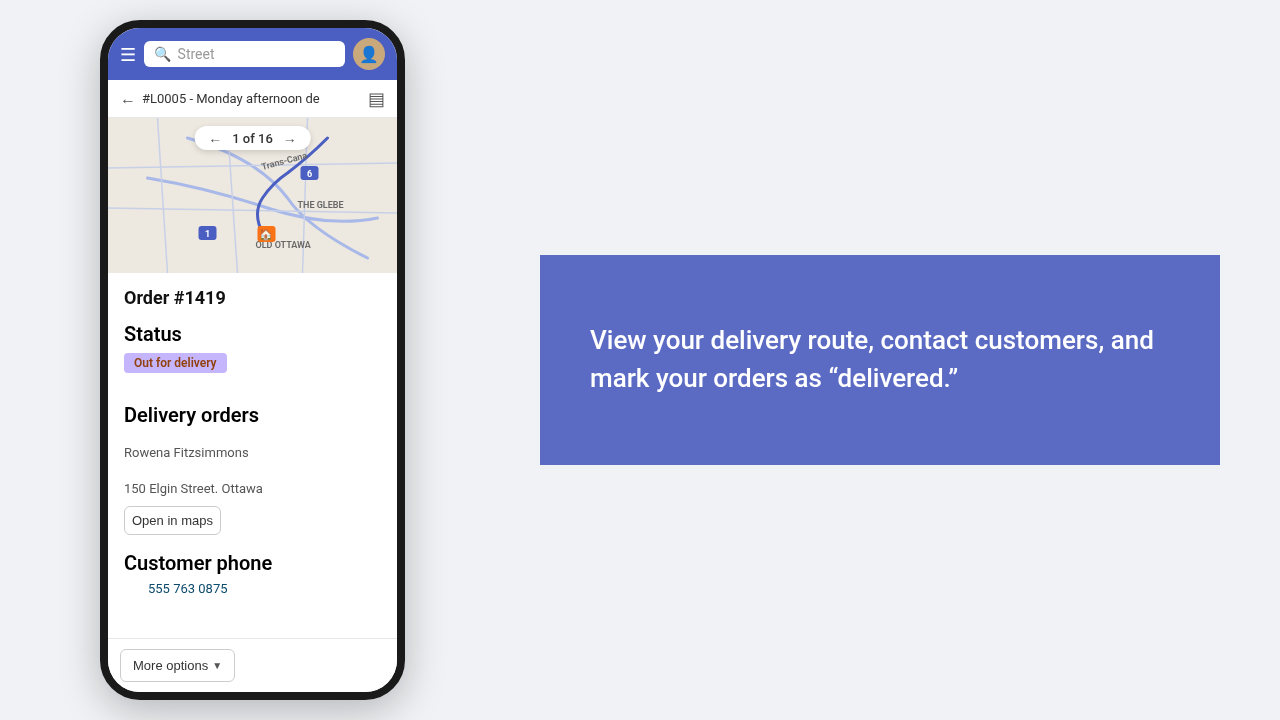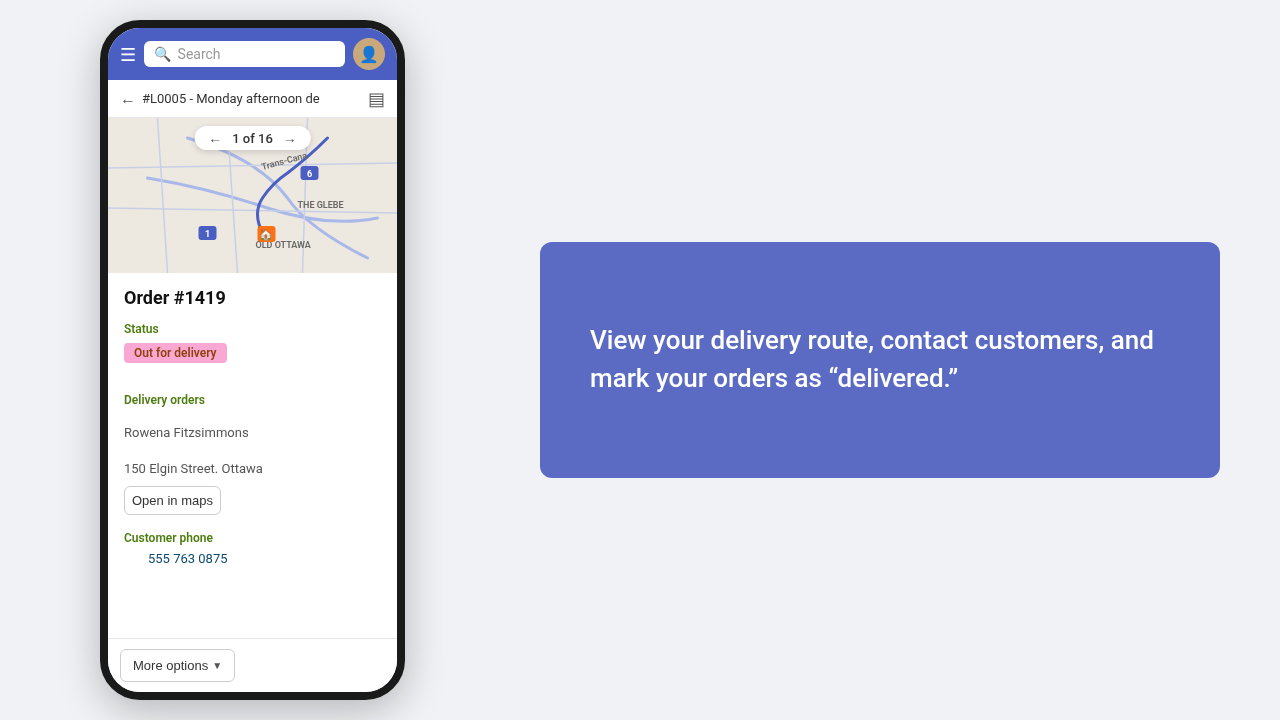--- a/index.html
+++ b/index.html
@@ -184,29 +184,29 @@
     .phone-content::-webkit-scrollbar { display: none; }
 
     .order-title {
       font-size: 18px;
       font-weight: 700;
       color: #111;
       margin-bottom: 14px;
     }
 
     .section-label {
-      font-size: 12px;
+      font-size: 20px;
       font-weight: 600;
-      color: #4d7c0f;
+      color: #000000;
       margin-bottom: 6px;
     }
 
     .status-badge {
       display: inline-block;
-      background: #f9a8d4;
+      background: #c4b5fd;
       color: #92400e;
       font-size: 12px;
       font-weight: 600;
       padding: 3px 10px;
       border-radius: 4px;
       margin-bottom: 14px;
     }
 
     .section-block {
       margin-bottom: 16px;
@@ -273,24 +273,24 @@
       font-weight: 600;
       padding: 9px 12px;
       border: none;
       border-radius: 6px;
       cursor: pointer;
     }
 
     
     .info-panel {
       background: #5b6bc4;
-      border-radius: 12px;
+      border-radius: 0;
       padding: 40px 50px;
       width: 680px;
-      height: 236px;
+      height: 210px;
       display: flex;
       align-items: center;
       flex-shrink: 0;
     }
 
     .info-text {
       color: #fff;
       font-size: 26px;
       font-weight: 500;
       line-height: 1.45;
@@ -328,21 +328,21 @@
 <body>
 
 <div class="page-wrapper">
 
   <div class="phone-mockup">
 
     <div class="phone-topbar">
       <span class="hamburger-icon">☰</span>
       <div class="search-bar">
         <span class="search-icon-inner">🔍</span>
-        <span class="search-text">Search</span>
+        <span class="search-text">Street</span>
       </div>
       <div class="avatar">👤</div>
     </div>
 
     <div class="phone-breadcrumb">
       <div class="breadcrumb-left">
         <span class="back-arrow">←</span>
         <span class="breadcrumb-title">#L0005 - Monday afternoon de</span>
       </div>
       <span class="list-icon">▤</span>

